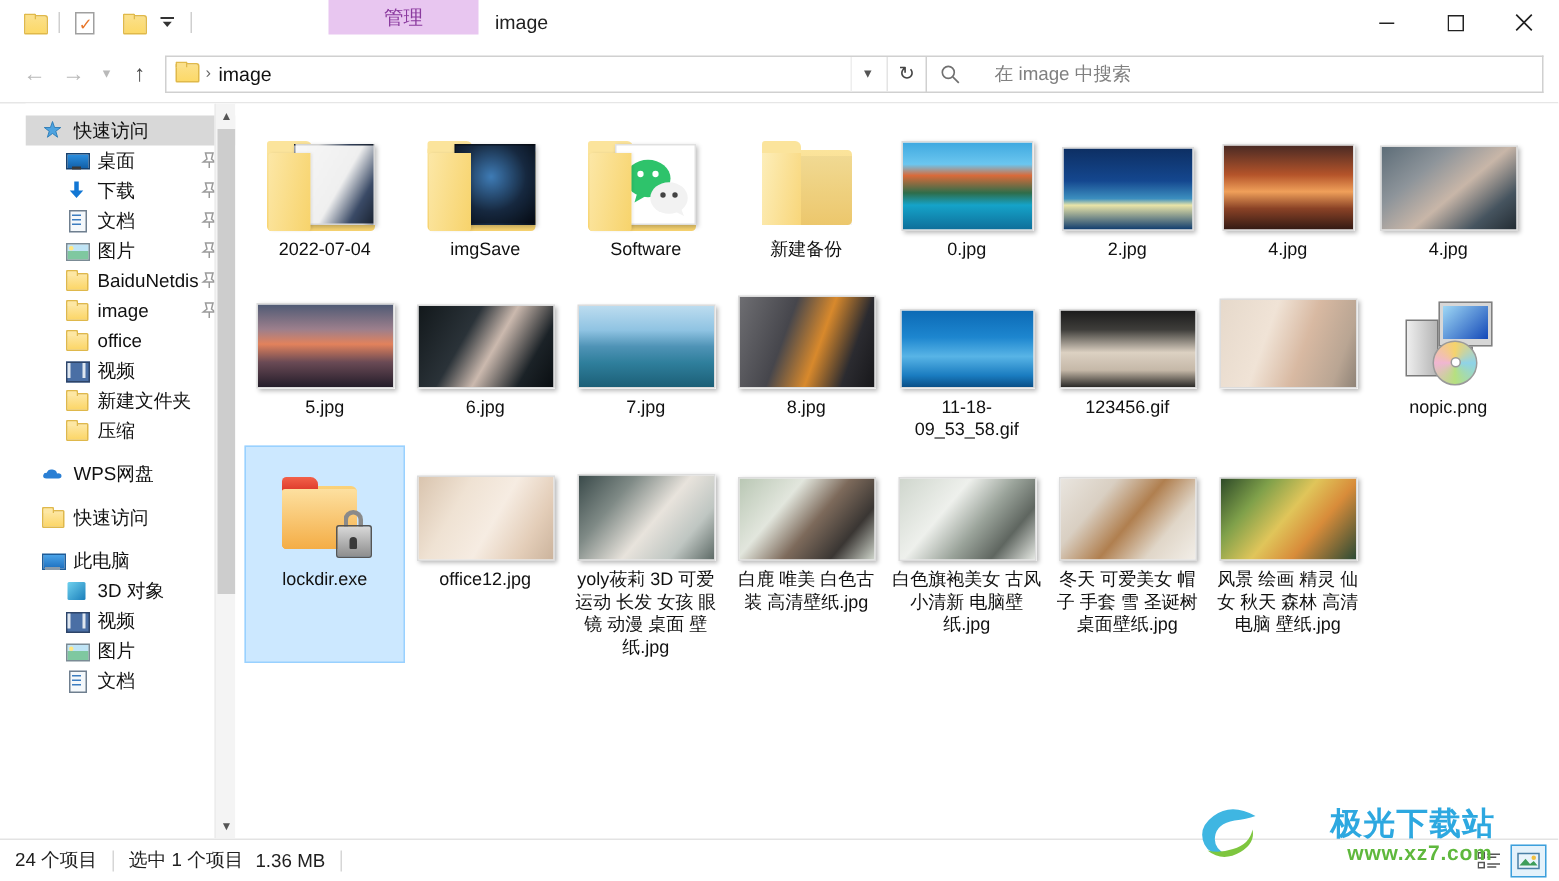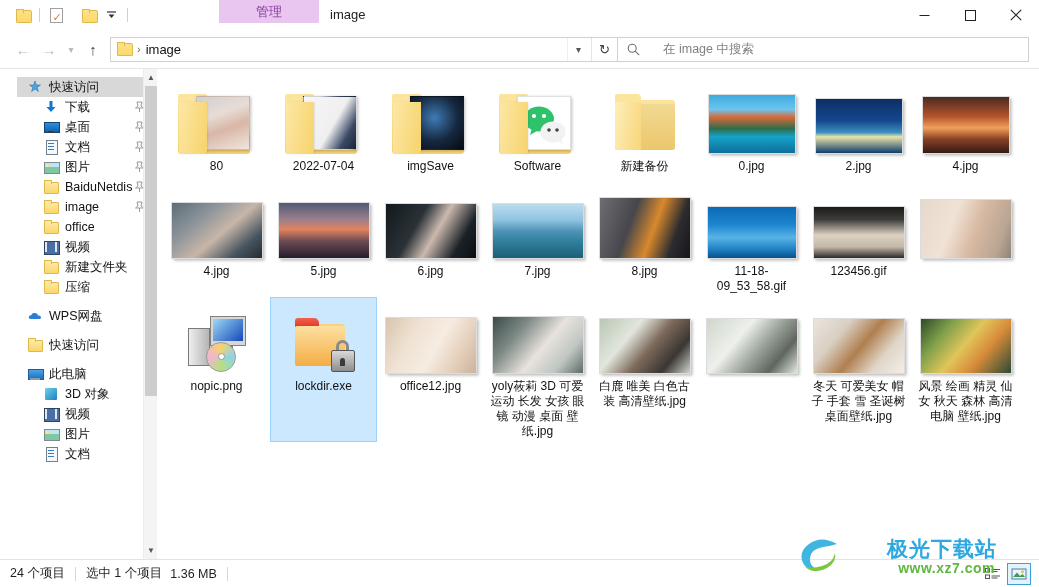--- a/index.html
+++ b/index.html
@@ -413,40 +413,40 @@
         <div class="nav-item sel">
           <span class="ico">
             <svg width="16" height="16" viewBox="0 0 16 16">
               <path d="M8 2 L9.4 6 L13.5 6 L10.2 8.5 L11.4 12.5 L8 10 L4.6 12.5 L5.8 8.5 L2.5 6 L6.6 6 Z" fill="#4da3e0" stroke="#2a7ab5" stroke-width=".6"></path>
             </svg>
           </span>
           <span class="nav-label">快速访问</span>
         </div>
 
         <div class="nav-item indent1">
+          <span class="ico ico-desktop"></span>
+          <span class="nav-label">桌面</span>
+          <svg class="nav-pin" viewBox="0 0 11 12">
+              <path d="M3 1 L8 1 L7 5 L9.5 7 L1.5 7 L4 5 Z M5.5 7 L5.5 11" stroke="#9a9a9a" fill="none" stroke-width="1"></path>
+            </svg>
+        </div>
+
+        <div class="nav-item indent1">
           <span class="ico">
             <svg width="16" height="16" viewBox="0 0 16 16">
                 <path d="M6.5 2 H9.5 V8 H12.5 L8 13 L3.5 8 H6.5 Z" fill="#1277d4"></path>
               </svg>
           </span>
           <span class="nav-label">下载</span>
           <svg class="nav-pin" viewBox="0 0 11 12">
               <path d="M3 1 L8 1 L7 5 L9.5 7 L1.5 7 L4 5 Z M5.5 7 L5.5 11" stroke="#9a9a9a" fill="none" stroke-width="1"></path>
             </svg>
         </div>
 
         <div class="nav-item indent1">
-          <span class="ico ico-desktop"></span>
-          <span class="nav-label">桌面</span>
-          <svg class="nav-pin" viewBox="0 0 11 12">
-              <path d="M3 1 L8 1 L7 5 L9.5 7 L1.5 7 L4 5 Z M5.5 7 L5.5 11" stroke="#9a9a9a" fill="none" stroke-width="1"></path>
-            </svg>
-        </div>
-
-        <div class="nav-item indent1">
           <span class="ico ico-doc"></span>
           <span class="nav-label">文档</span>
           <svg class="nav-pin" viewBox="0 0 11 12">
               <path d="M3 1 L8 1 L7 5 L9.5 7 L1.5 7 L4 5 Z M5.5 7 L5.5 11" stroke="#9a9a9a" fill="none" stroke-width="1"></path>
             </svg>
         </div>
 
         <div class="nav-item indent1">
           <span class="ico ico-pic"></span>
           <span class="nav-label">图片</span>
@@ -540,31 +540,20 @@
       <div class="nav-sb">
         <div class="nav-sb-up">▲</div>
         <div class="nav-sb-thumb"></div>
         <div class="nav-sb-down">▼</div>
       </div>
     </div>
 
     <div class="content">
       <div class="grid">
 
-        <div class="cell">
-          <div class="thumbwrap">
-            <div class="folder-thumb">
-              <div class="folder-back"></div>
-                <div class="folder-tab"></div>
-              <div class="folder-peek a-80"></div>
-                <div class="folder-front"></div>
-            </div>
-          </div>
-          <div class="label">80</div>
-        </div>
 
         <div class="cell">
           <div class="thumbwrap">
             <div class="folder-thumb">
               <div class="folder-back"></div>
                 <div class="folder-tab"></div>
               <div class="folder-peek a-2022"></div>
                 <div class="folder-front"></div>
             </div>
           </div>
@@ -740,20 +729,21 @@
           <div class="thumbwrap">
             <div class="imgthumb a-bail" style="width:92px;height:56px"></div>
           </div>
           <div class="label">白鹿 唯美 白色古装 高清壁纸.jpg</div>
         </div>
 
         <div class="cell">
           <div class="thumbwrap">
             <div class="imgthumb a-baise" style="width:92px;height:56px"></div>
           </div>
+          <div class="label">白色旗袍美女 古风 小清新 电脑壁纸.jpg</div>
         </div>
 
         <div class="cell">
           <div class="thumbwrap">
             <div class="imgthumb a-dong" style="width:92px;height:56px"></div>
           </div>
           <div class="label">冬天 可爱美女 帽子 手套 雪 圣诞树 桌面壁纸.jpg</div>
         </div>
 
         <div class="cell">

